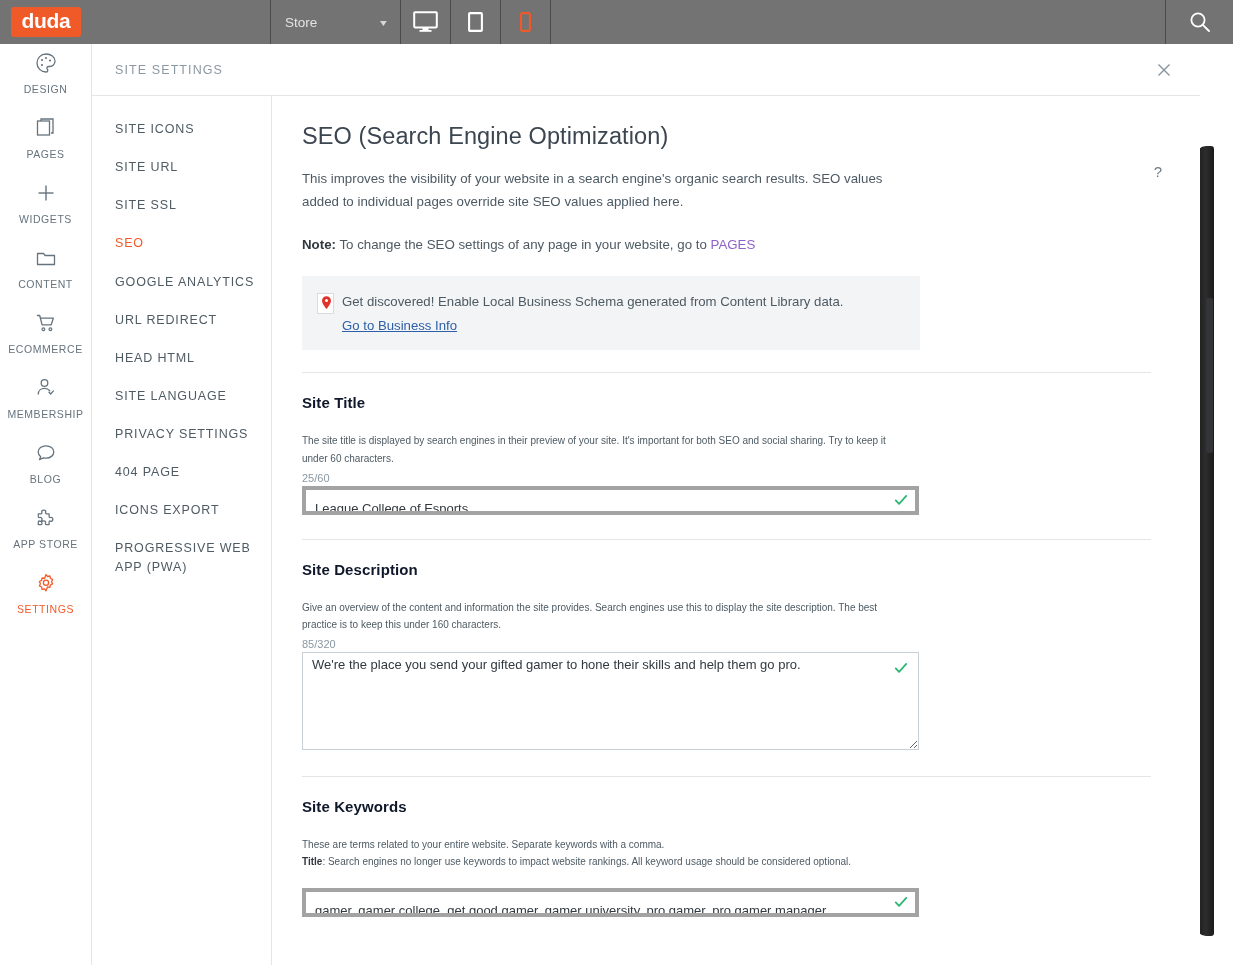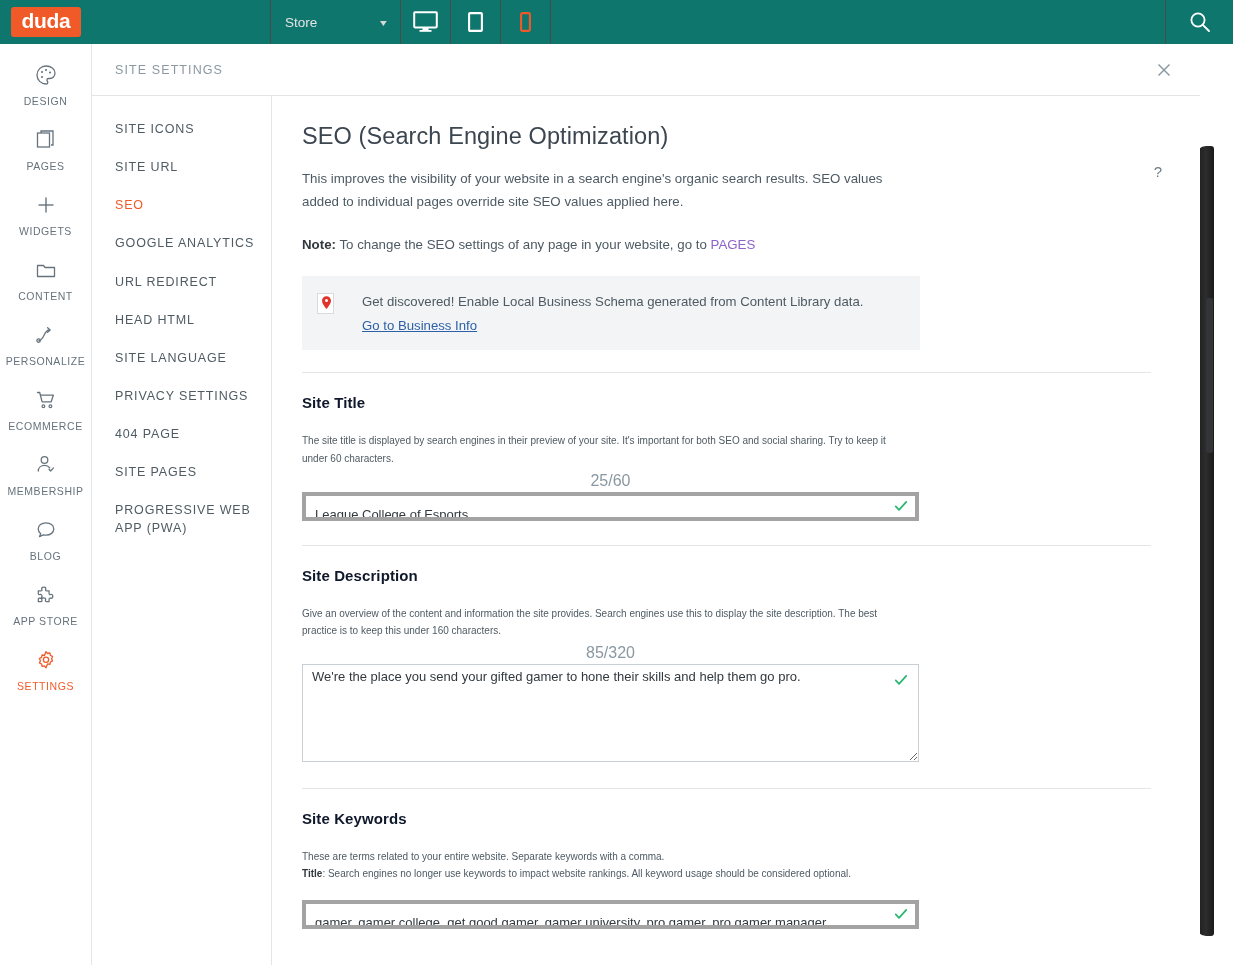--- a/index.html
+++ b/index.html
@@ -7,21 +7,21 @@
     width: 1233px; height: 965px;
     font-family: "Liberation Sans", sans-serif;
     background: #ffffff;
     overflow: hidden;
   }
   #app { position: relative; width: 1233px; height: 965px; }
 
   
   .topbar {
     position: absolute; top: 0; left: 0; width: 1233px; height: 44px;
-    background: #0f766e; display: flex; align-items: stretch;
+    background: #737373; display: flex; align-items: stretch;
   }
   .logo-wrap { width: 92px; display: flex; align-items: center; justify-content: center; }
   .logo {
     background: #f05a28; color: #fff; font-weight: bold; font-size: 21px;
     padding: 3px 11px 5px 11px; border-radius: 3px; letter-spacing: -0.3px;
     line-height: 1.05;
   }
   .topbar-spacer { flex: 0 0 178px; }
   .store-select {
     width: 131px; border-left: 1px solid #4a4a4a; border-right: 1px solid #4a4a4a;
@@ -38,21 +38,21 @@
   .topbar-fill { flex: 1; }
   .search-btn {
     width: 68px; border-left: 1px solid #4a4a4a;
     display: flex; align-items: center; justify-content: center; cursor: pointer;
   }
 
   
   .rail {
     position: absolute; top: 44px; left: 0; width: 92px; height: 921px;
     background: #ffffff; border-right: 1px solid #e3e6e8;
-    display: flex; flex-direction: column; align-items: center; padding-top: 12px;
+    display: flex; flex-direction: column; align-items: center; 
   }
   .rail-item {
     width: 92px; padding: 7px 0 7px 0; display: flex; flex-direction: column;
     align-items: center; gap: 8px; cursor: pointer; margin-bottom: 7px;
   }
   .rail-label {
     font-size: 10.5px; letter-spacing: 0.55px; color: #66737d; font-weight: 400;
   }
   .rail-item.active .rail-label { color: #f05a28; }
   .rail-icon { width: 24px; height: 24px; display: block; color: #66737d; }
@@ -111,21 +111,21 @@
   }
   p.intro {
     font-size: 13.3px; color: #4d5a63; line-height: 1.72; max-width: 612px;
   }
   .note-line { font-size: 13.3px; color: #4d5a63; margin-top: 23px; }
   .note-line b { color: #31393f; }
   .pages-link { color: #8f62c9; cursor: pointer; }
 
   .callout {
     margin-top: 24px; background: #f3f4f5; width: 618px; padding: 16px 16px 16px 15px;
-    display: flex; gap: 28px; align-items: flex-start;
+    display: flex; gap: 8px; align-items: flex-start;
   }
   .pin-card {
     width: 17px; height: 21px; background: #ffffff; border: 1px solid #d9dcde;
     position: relative; flex: 0 0 17px; margin-top: 1px;
   }
   .pin-svg { position: absolute; left: 2px; top: 1px; }
   .callout-txt { font-size: 13.2px; color: #4d5a63; line-height: 1.55; }
   .callout-link {
     display: inline-block; margin-top: 6px; color: #2c5fa8;
     text-decoration: underline; font-size: 13.2px; cursor: pointer;
@@ -137,21 +137,21 @@
 
   h2.sec-title {
     font-size: 15px; font-weight: bold; color: #0f172a; margin-top: 21px; letter-spacing: 0.1px;
   }
   p.sec-desc {
     font-size: 10px; color: #4d5a63; line-height: 1.72; margin-top: 21px; max-width: 610px;
   }
   p.sec-desc b { color: #31393f; }
 
   .counter {
-    font-size: 16px; color: #8a98a2; text-align: center; width: 617px; margin-top: 5px;
+    font-size: 11px; color: #8a98a2; text-align: left; width: 617px; margin-top: 5px;
   }
   .field-wrap { position: relative; width: 617px; margin-top: 2px; }
   .field {
     width: 617px; height: 29px; border: 4px solid #a3a3a3; background: #fff;
     font-family: "Liberation Sans", sans-serif; font-size: 13px; color: #31393f;
     padding: 16px 34px 0 9px; outline: none;
   }
   .field-area {
     width: 617px; height: 98px; border: 1px solid #c9d0d5; background: #fff;
     font-family: "Liberation Sans", sans-serif; font-size: 13px; color: #31393f;
@@ -238,28 +238,20 @@
       <span class="rail-label">WIDGETS</span>
     </div>
 
     <div class="rail-item">
       <svg class="rail-icon" viewBox="0 0 24 24" fill="none">
         <path d="M3.5 18.5V7.5h6l1.6 2h9.4v9z" stroke="currentColor" stroke-width="1.3" stroke-linejoin="round"></path>
       </svg>
       <span class="rail-label">CONTENT</span>
     </div>
 
-    <div class="rail-item">
-      <svg class="rail-icon" viewBox="0 0 24 24" fill="none">
-        <path d="M5 17.5c2.5 0 3.5-2.2 5-5.3 1.4-3 2.6-5.2 5.5-5.2" stroke="currentColor" stroke-width="1.3" stroke-linecap="round"></path>
-        <circle cx="4.6" cy="17.6" r="1.7" stroke="currentColor" stroke-width="1.3"></circle>
-        <path d="M13.6 4.7l2.6 2.2-2.6 2.3" stroke="currentColor" stroke-width="1.3" stroke-linecap="round" stroke-linejoin="round"></path>
-      </svg>
-      <span class="rail-label">PERSONALIZE</span>
-    </div>
 
     <div class="rail-item">
       <svg class="rail-icon" viewBox="0 0 24 24" fill="none">
         <path d="M3.5 4.5h2.2l2.4 9.3h9.1l2.1-6.6H7" stroke="currentColor" stroke-width="1.3" stroke-linecap="round" stroke-linejoin="round"></path>
         <circle cx="9.4" cy="18.2" r="1.4" stroke="currentColor" stroke-width="1.2"></circle>
         <circle cx="16.4" cy="18.2" r="1.4" stroke="currentColor" stroke-width="1.2"></circle>
       </svg>
       <span class="rail-label">ECOMMERCE</span>
     </div>
 
@@ -306,28 +298,29 @@
         <line x1="4.5" y1="4.5" x2="15.5" y2="15.5" stroke="currentColor" stroke-width="1.35"></line>
         <line x1="15.5" y1="4.5" x2="4.5" y2="15.5" stroke="currentColor" stroke-width="1.35"></line>
       </svg>
     </div>
 
     <div class="panel-body">
 
       <nav class="subnav">
         <div class="subnav-item">SITE ICONS</div>
         <div class="subnav-item">SITE URL</div>
+        <div class="subnav-item">SITE SSL</div>
         <div class="subnav-item active">SEO</div>
         <div class="subnav-item">GOOGLE ANALYTICS</div>
         <div class="subnav-item">URL REDIRECT</div>
         <div class="subnav-item">HEAD HTML</div>
         <div class="subnav-item">SITE LANGUAGE</div>
         <div class="subnav-item">PRIVACY SETTINGS</div>
         <div class="subnav-item">404 PAGE</div>
-        <div class="subnav-item">SITE PAGES</div>
+        <div class="subnav-item">ICONS EXPORT</div>
         <div class="subnav-item">PROGRESSIVE WEB APP (PWA)</div>
       </nav>
 
       <div class="content">
         <span class="help-q">?</span>
 
         <div class="content-inner">
 
           <h1 class="page-title">SEO (Search Engine Optimization)</h1>
 

